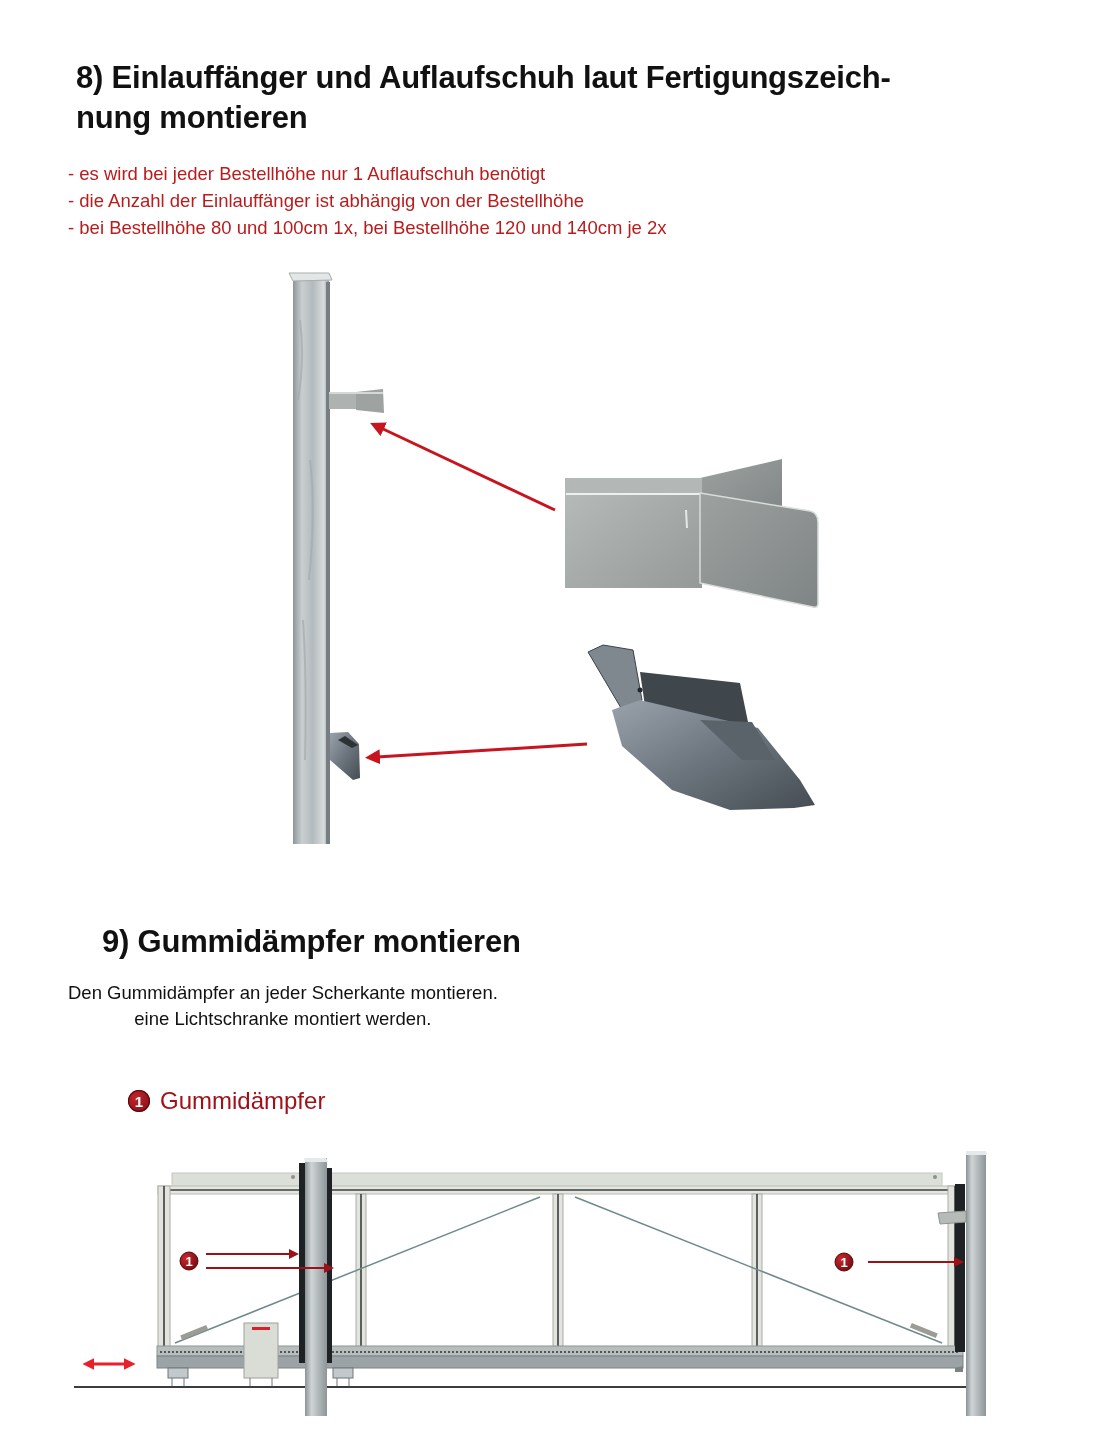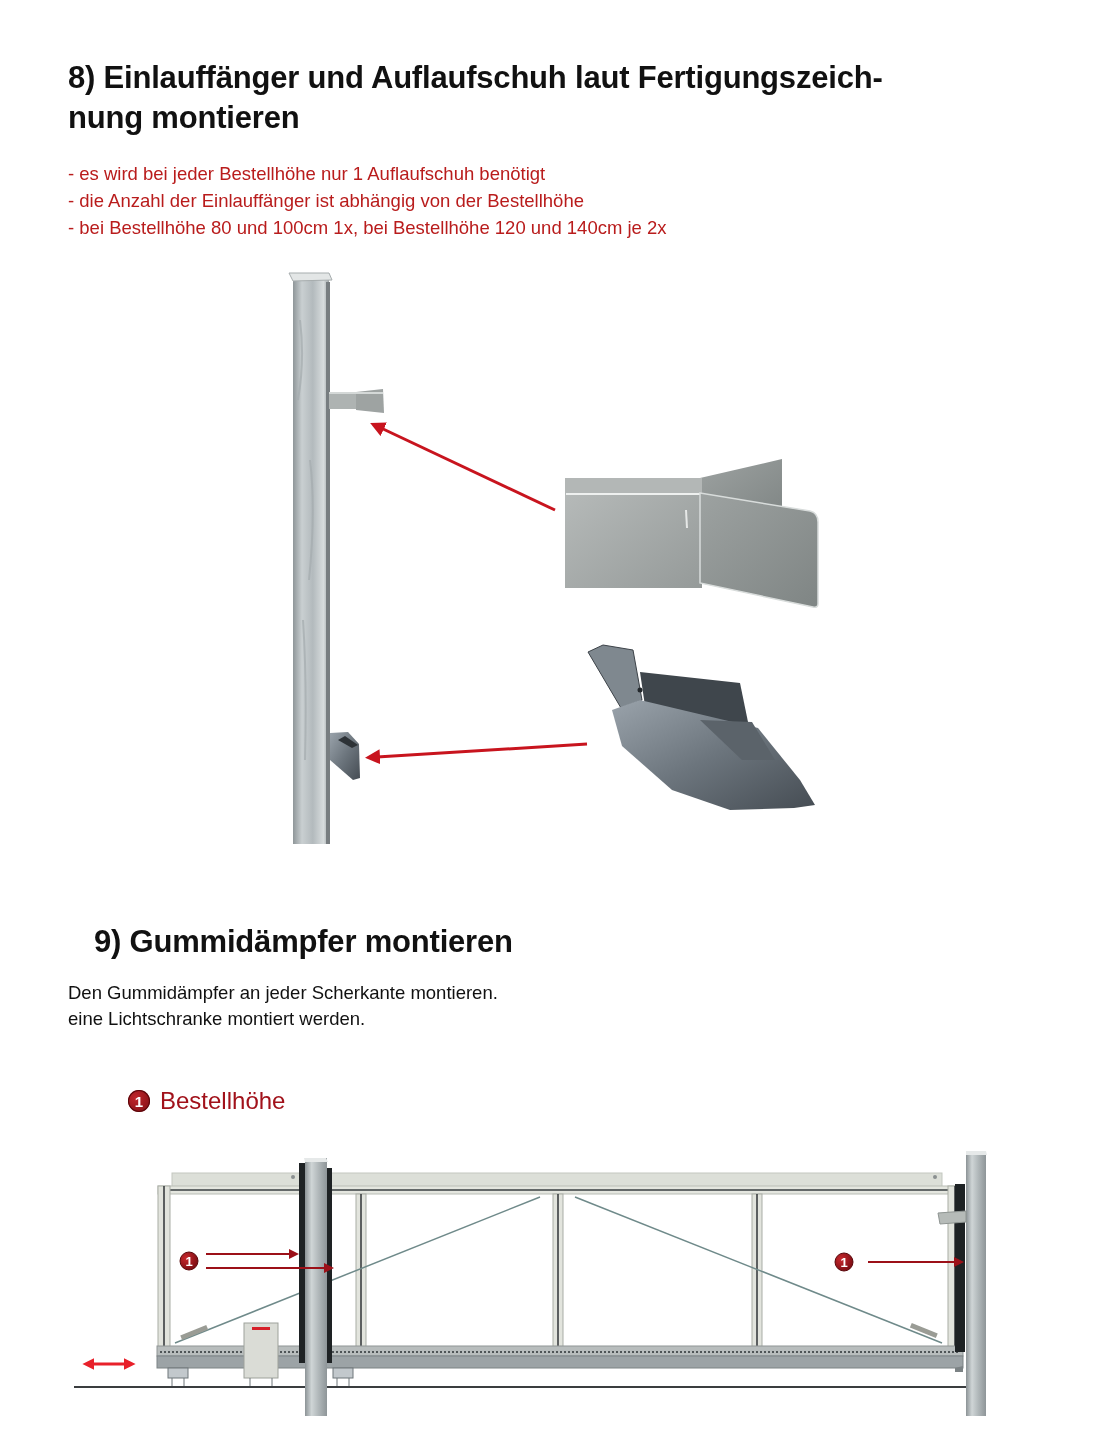--- a/index.html
+++ b/index.html
@@ -1,24 +1,24 @@
 <!DOCTYPE html>
 <html><head>
   <meta charset="utf-8">
   <style>
     html, body { margin: 0; padding: 0; background: #ffffff; }
     body { width: 1100px; height: 1452px; position: relative; overflow: hidden;
            font-family: "Liberation Sans", sans-serif; color: #111; }
-    .h { position: absolute; left: 68px; font-weight: bold; font-size: 31px; line-height: 40px;
+    .h { position: absolute; left: 76px; font-weight: bold; font-size: 31px; line-height: 40px;
          letter-spacing: -0.2px; color: #111; margin: 0; }
     .h1 { top: 58px; width: 960px; }
     .h2 { top: 922px; margin-left: 26px; }
     .bul { position: absolute; left: 68px; top: 160px; font-size: 18.5px; line-height: 27px; color: #b91c1c; }
     .bul div { white-space: nowrap; }
-    .para { position: absolute; left: 68px; top: 980px; font-size: 18.5px; line-height: 26px; color: #111; }
+    .para { position: absolute; left: 68px; top: 980px; font-size: 18.5px; line-height: 26px; color: #111; text-align: center; }
     .para div { white-space: nowrap; }
     .legend { position: absolute; left: 128px; top: 1087px; display: flex; align-items: center; }
     .badge { width: 22px; height: 22px; border-radius: 50%; background: radial-gradient(circle at 35% 35%, #c0262b, #7d0c12);
              color: #fff; font-weight: bold; font-size: 15px; display: flex; align-items: center; justify-content: center;
              box-shadow: 0 0 0 1px #5a070b inset; }
     .legend-label { margin-left: 10px; font-size: 24px; color: #a1111a; }
     svg { position: absolute; left: 0; top: 0; }
   </style>
 </head>
 <body>
@@ -107,21 +107,21 @@
 
 <h2 class="h h2">9) Gummidämpfer montieren</h2>
 
 <div class="para">
   <div>Den Gummidämpfer an jeder Scherkante montieren.</div>
   <div>eine Lichtschranke montiert werden.</div>
 </div>
 
 <div class="legend">
   <span class="badge">1</span>
-  <span class="legend-label">Bestellhöhe</span>
+  <span class="legend-label">Gummidämpfer</span>
 </div>
 
 <svg width="1100" height="1452" style="pointer-events:none">
   <defs>
     <marker id="arrDark" viewBox="0 0 10 10" refX="2" refY="5" markerWidth="5" markerHeight="5" orient="auto">
       <path d="M0,0 L10,5 L0,10 z" fill="#9c1018"></path>
     </marker>
     <marker id="arrBright" viewBox="0 0 10 10" refX="2" refY="5" markerWidth="4" markerHeight="4" orient="auto-start-reverse">
       <path d="M0,0 L10,5 L0,10 z" fill="#e8202a"></path>
     </marker>

